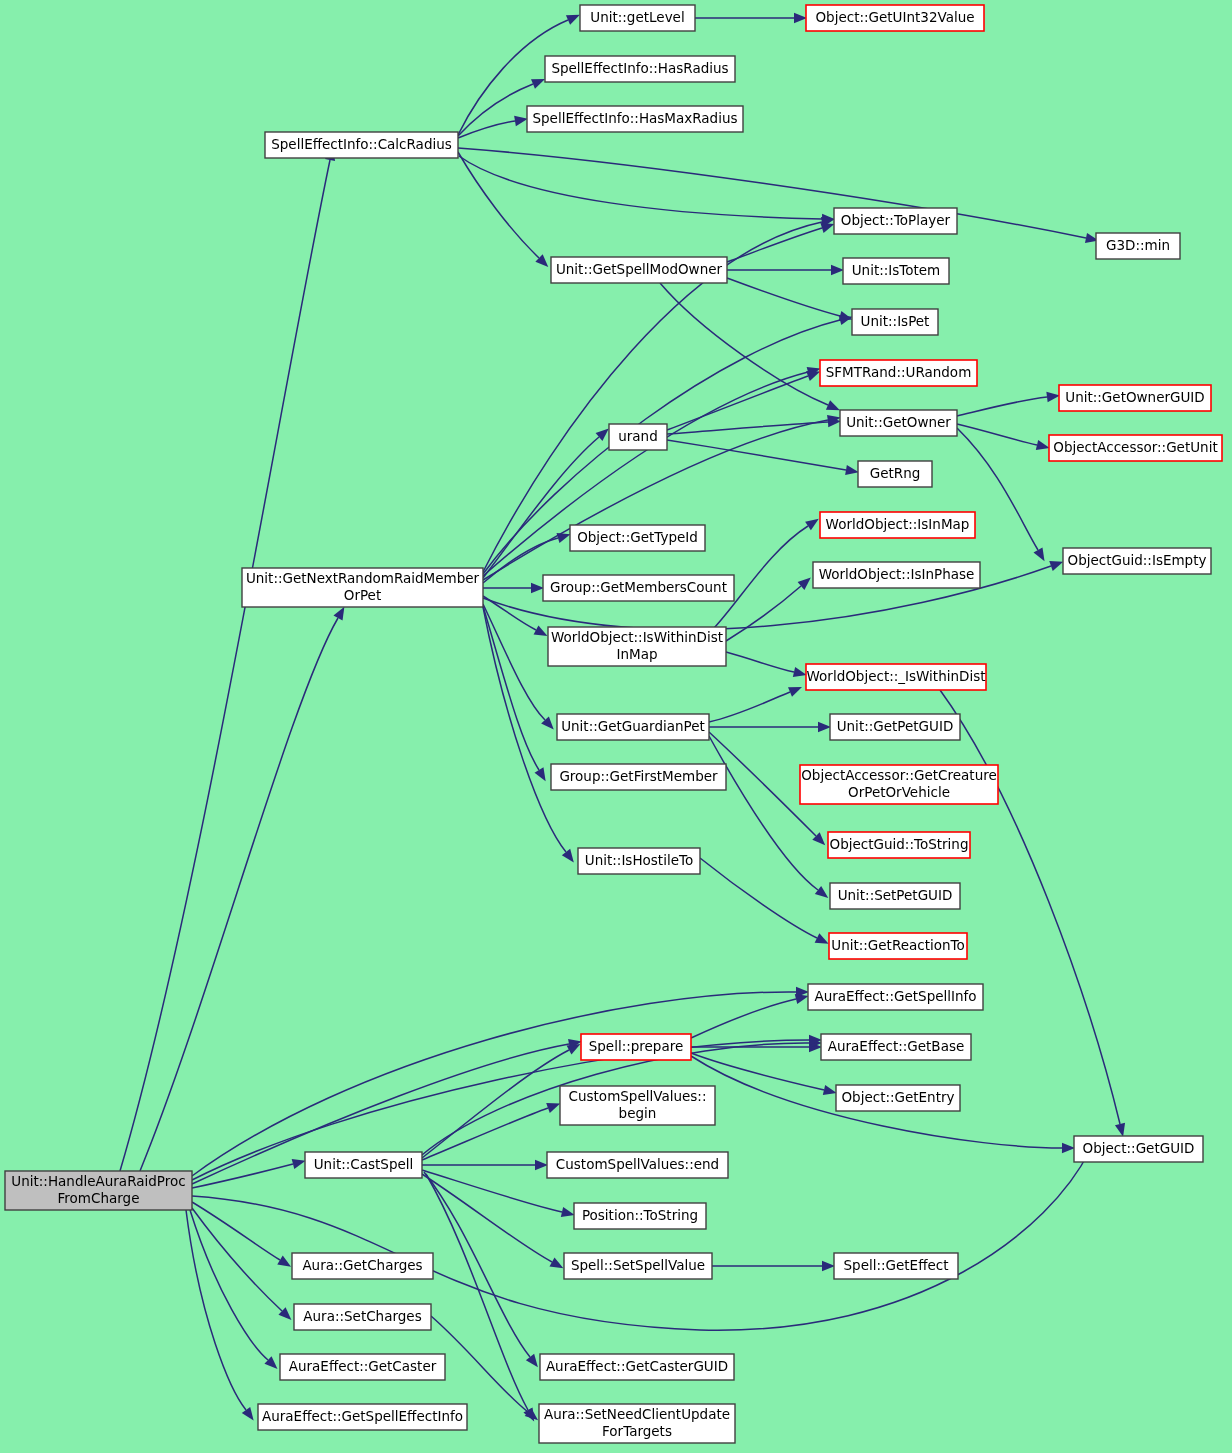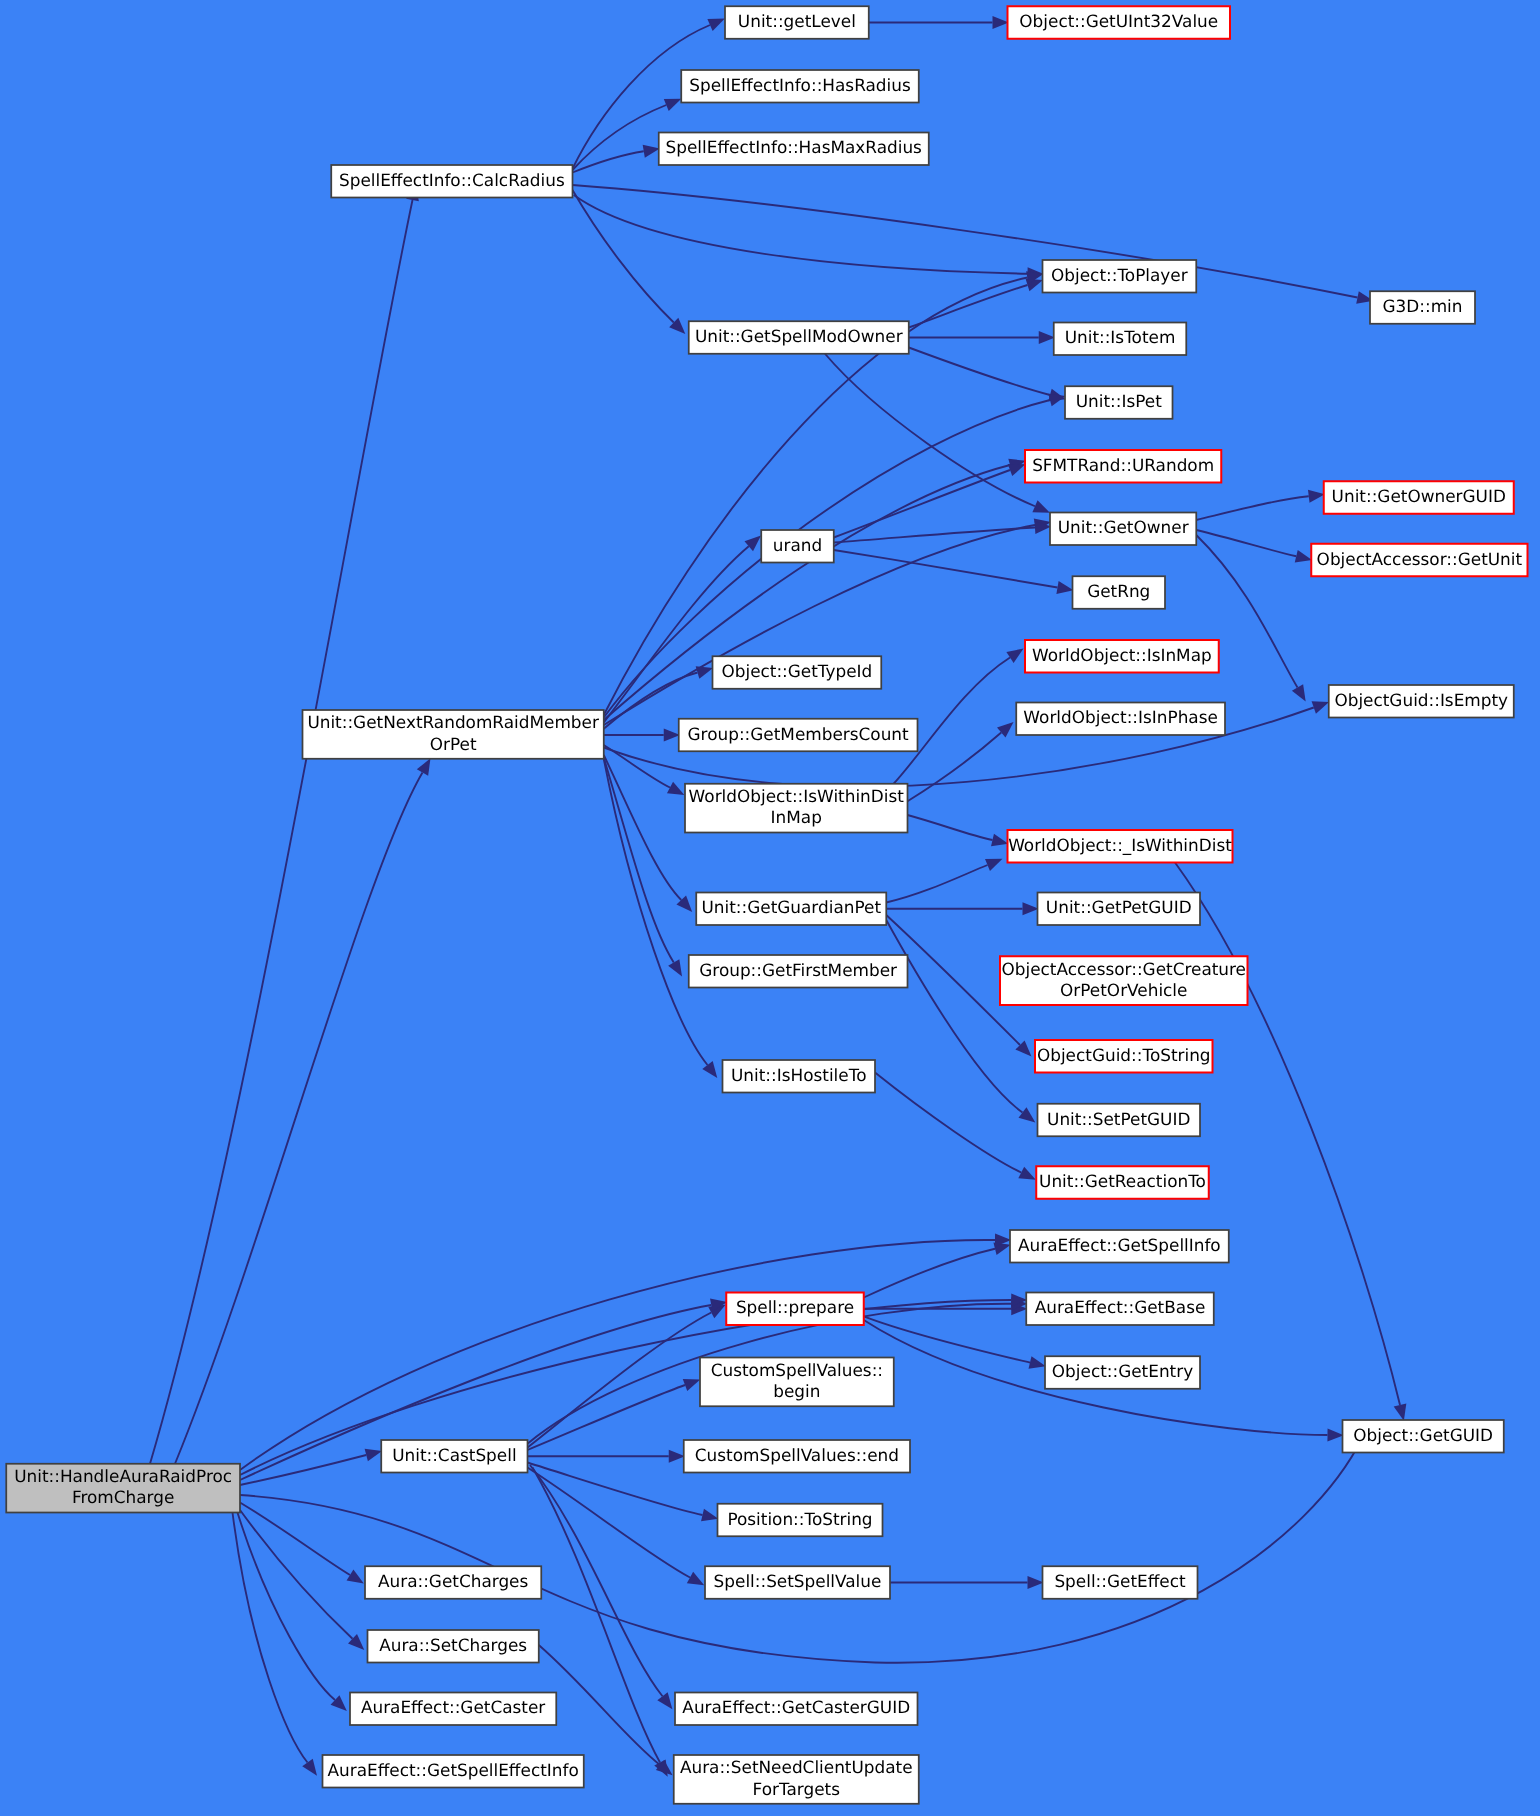--- a/index.html
+++ b/index.html
@@ -4,21 +4,21 @@
 <style>
   html, body {
     margin: 0;
     padding: 0;
     background: #ffffff;
   }
   #graph-root {
     position: relative;
     width: 1232px;
     height: 1453px;
-    background: #3b82f6;
+    background: #86efac;
     font-family: "DejaVu Sans", sans-serif;
   }
   svg.graph-canvas {
     position: absolute;
     top: 0; left: 0;
     width: 1232px;
     height: 1453px;
     display: block;
   }
   .node-box {

